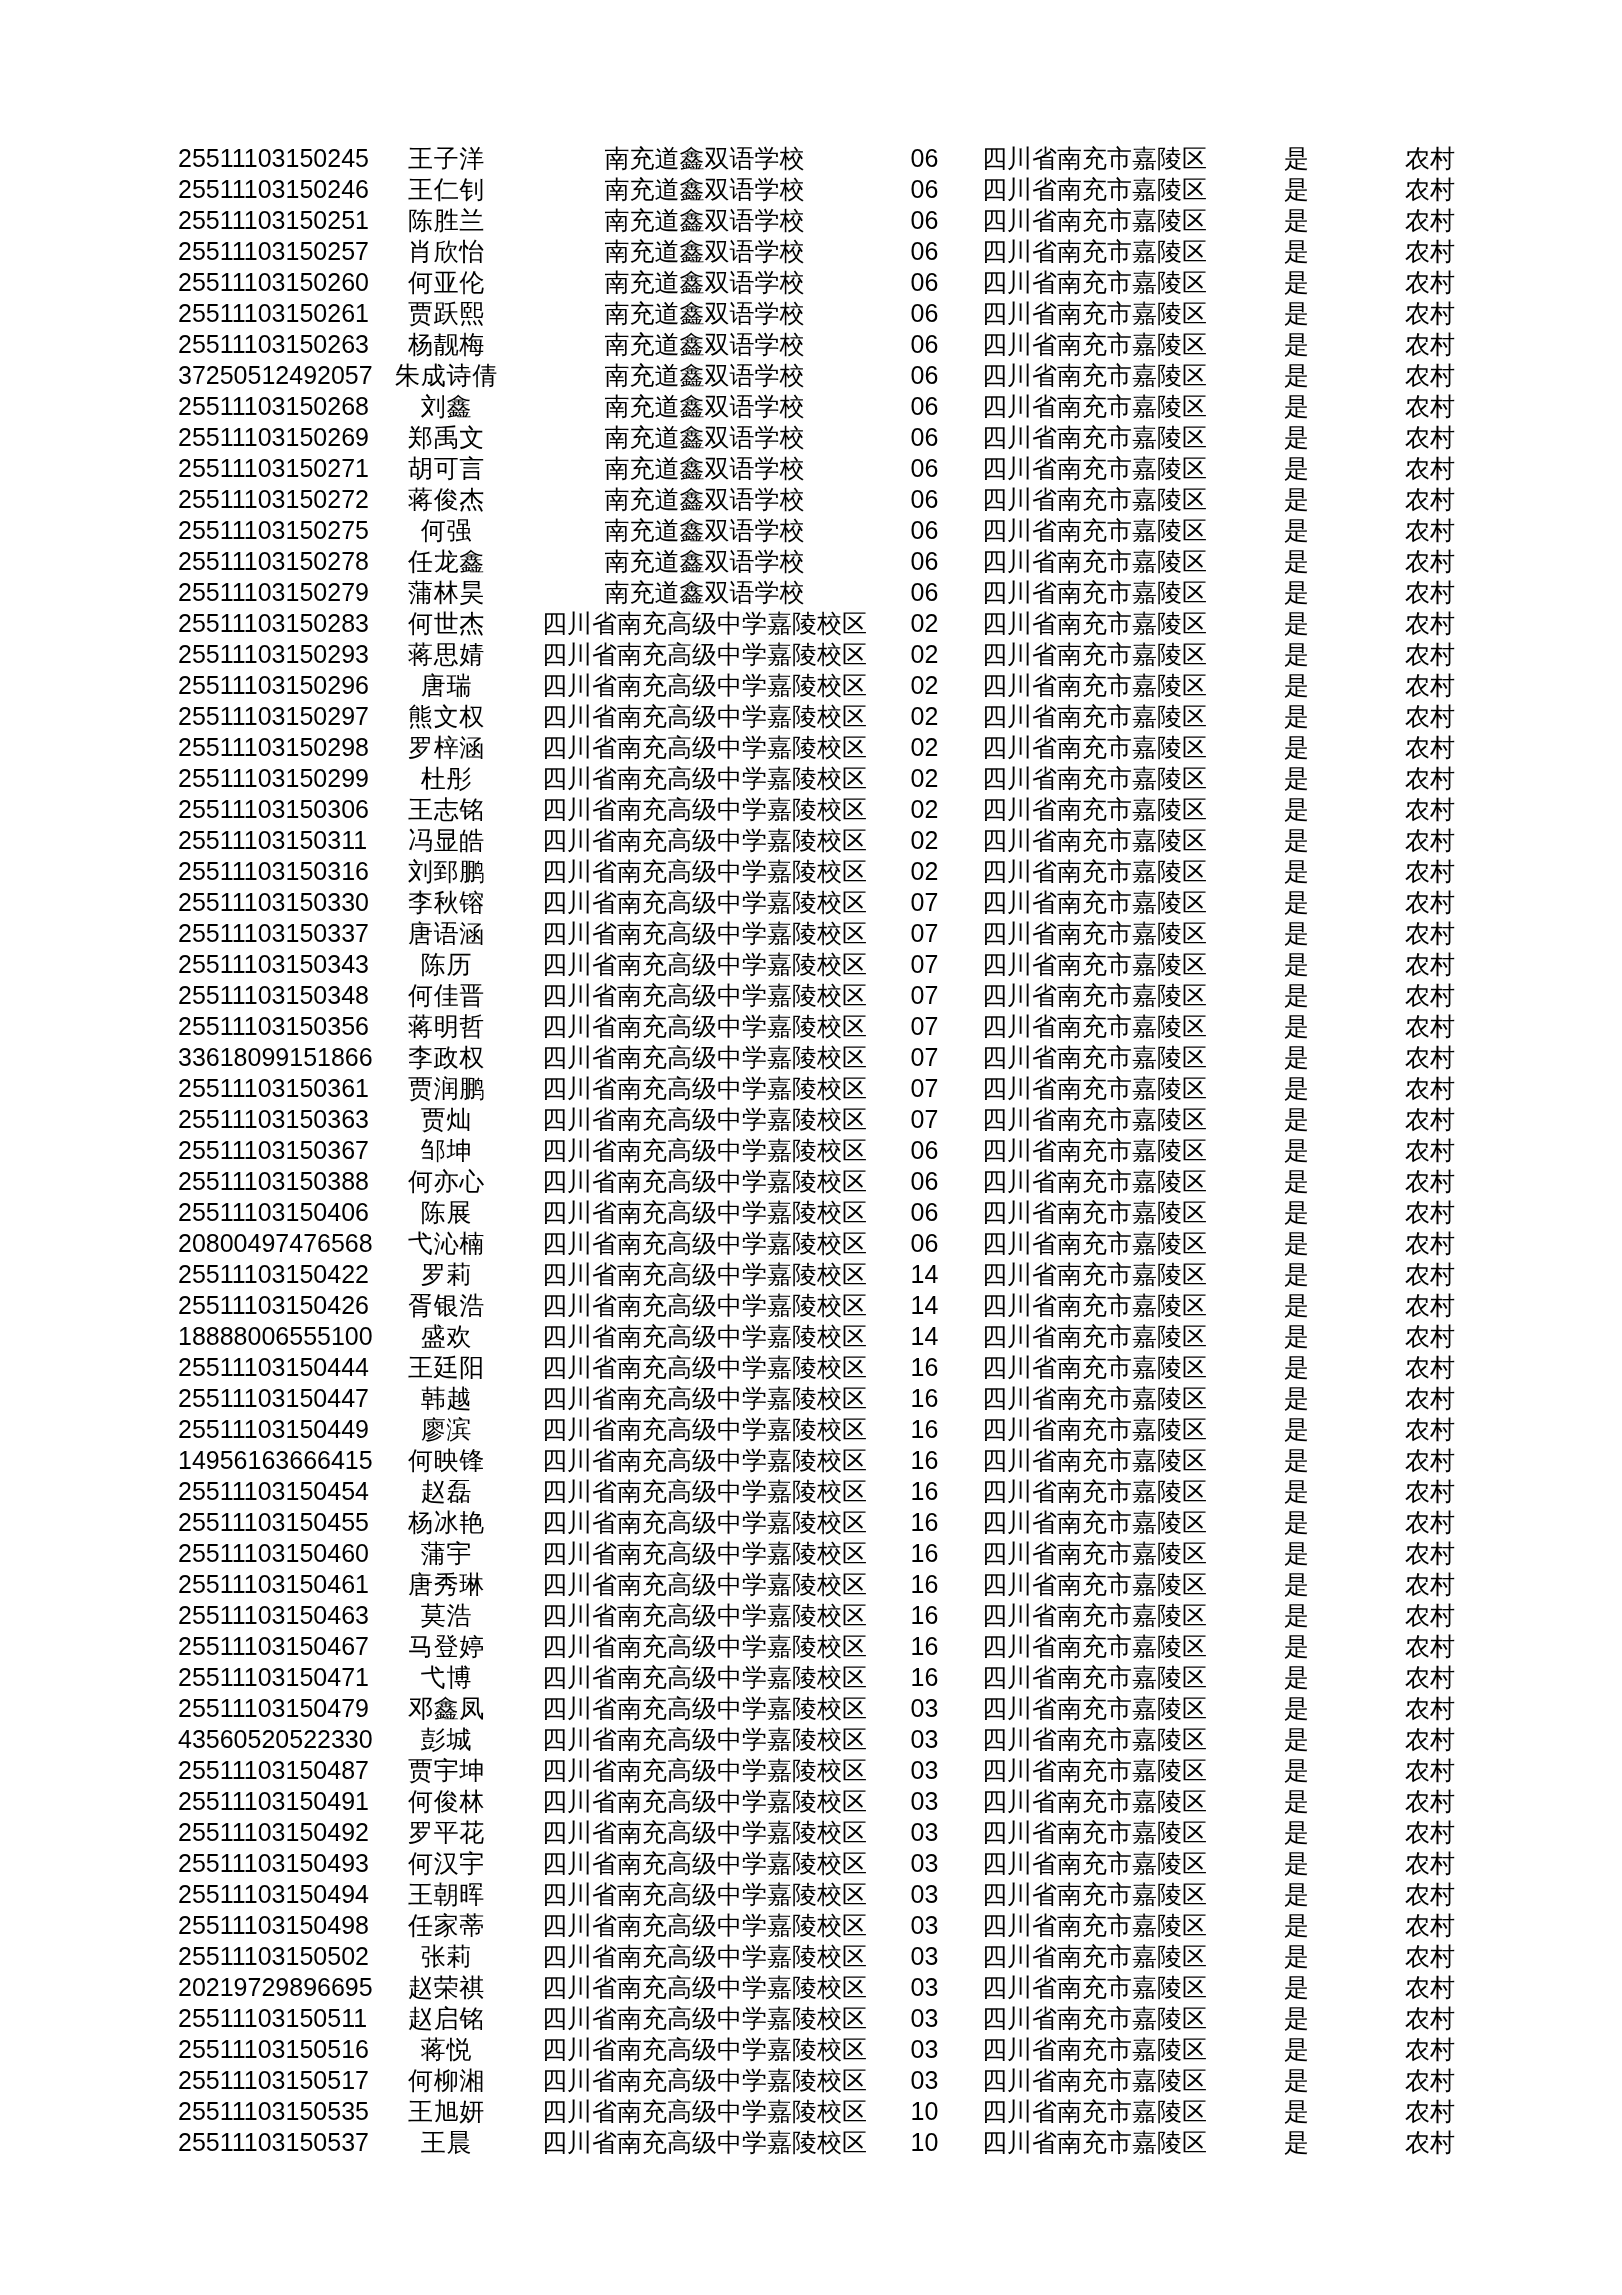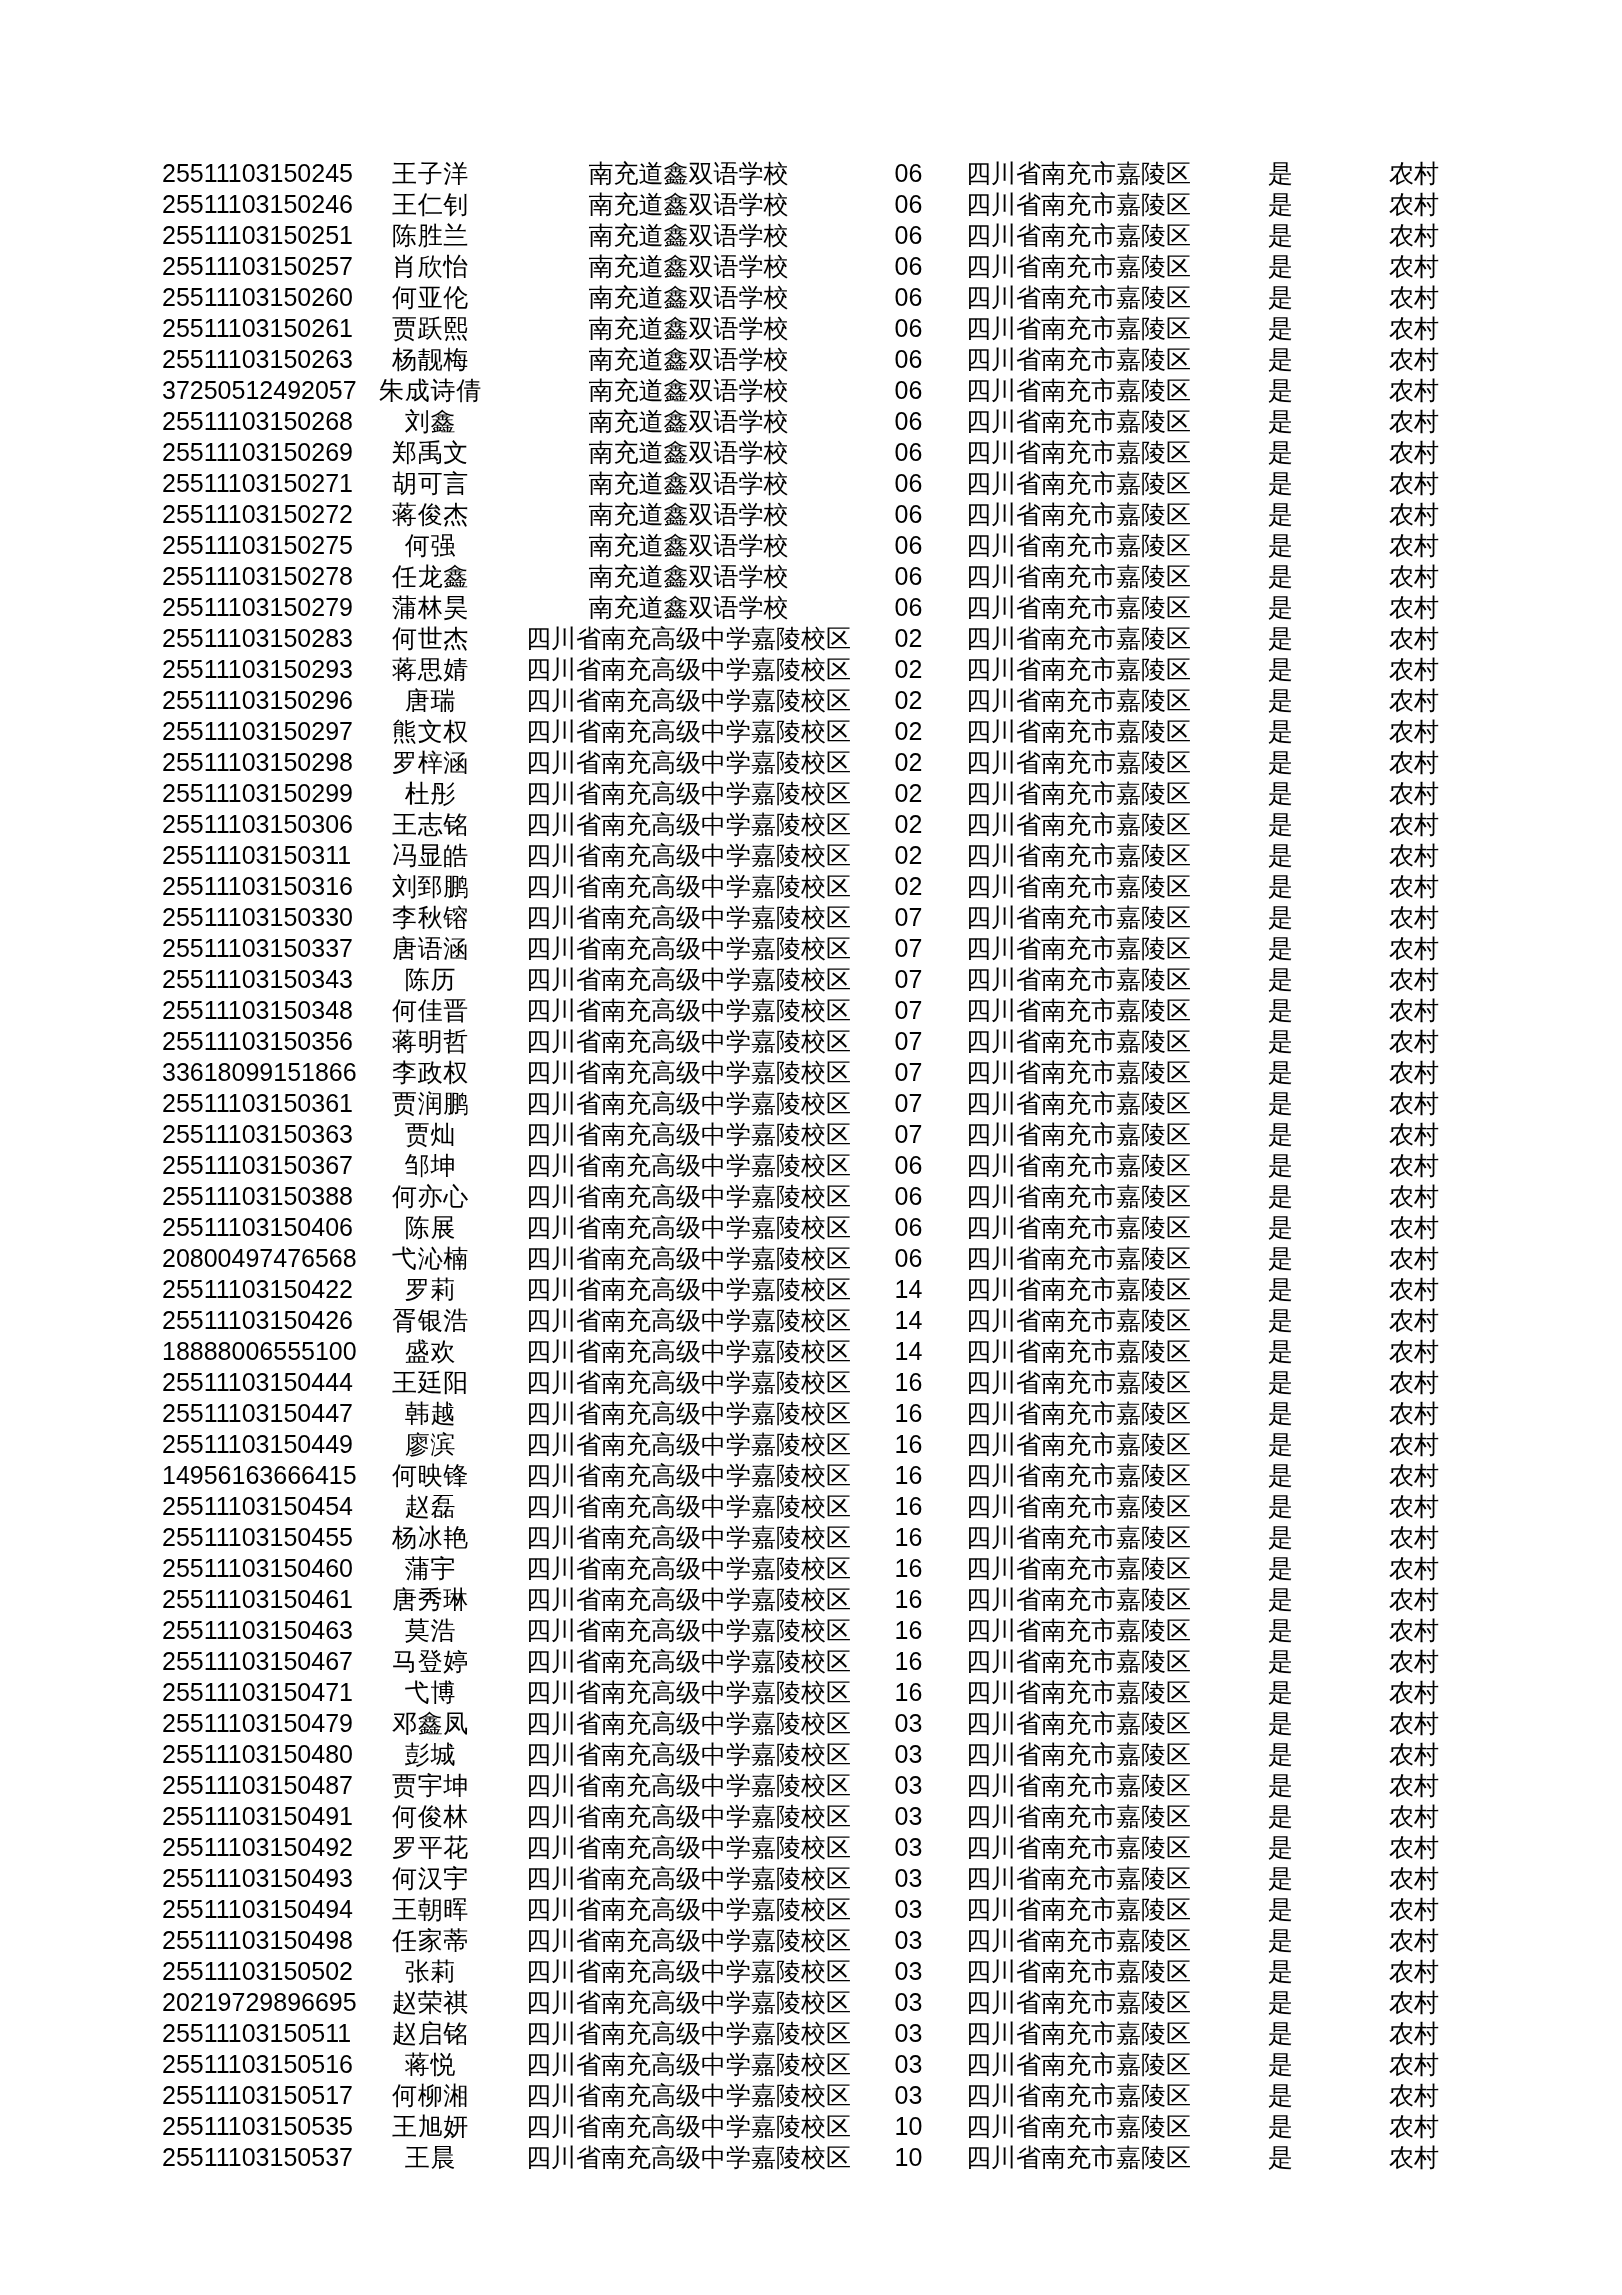--- a/index.html
+++ b/index.html
@@ -8,23 +8,24 @@
     width: 1623px;
     height: 2295px;
     background: #ffffff;
     color: #000000;
     font-family: "Liberation Sans", "DejaVu Sans", sans-serif;
     font-size: 25px;
     overflow: hidden;
   }
   .sheet {
     position: absolute;
-    top: 158px;
+    top: 143px;
     left: 0;
     right: 0;
+    padding-left: 16px;
   }
   .row {
     display: grid;
     grid-template-columns: 192px 153px 363px 77px 263px 141px 126px;
     padding-left: 162px;
     height: 31px;
     align-items: center;
   }
   .cell {
     display: flex;
@@ -498,21 +499,21 @@
       <div class="row">
         <div class="cell c-exam">25511103150479</div>
         <div class="cell c-name">邓鑫凤</div>
         <div class="cell c-school">四川省南充高级中学嘉陵校区</div>
         <div class="cell c-class">03</div>
         <div class="cell c-region">四川省南充市嘉陵区</div>
         <div class="cell c-flag">是</div>
         <div class="cell c-residence">农村</div>
       </div>
       <div class="row">
-        <div class="cell c-exam">25511103150480</div>
+        <div class="cell c-exam">43560520522330</div>
         <div class="cell c-name">彭城</div>
         <div class="cell c-school">四川省南充高级中学嘉陵校区</div>
         <div class="cell c-class">03</div>
         <div class="cell c-region">四川省南充市嘉陵区</div>
         <div class="cell c-flag">是</div>
         <div class="cell c-residence">农村</div>
       </div>
       <div class="row">
         <div class="cell c-exam">25511103150487</div>
         <div class="cell c-name">贾宇坤</div>

